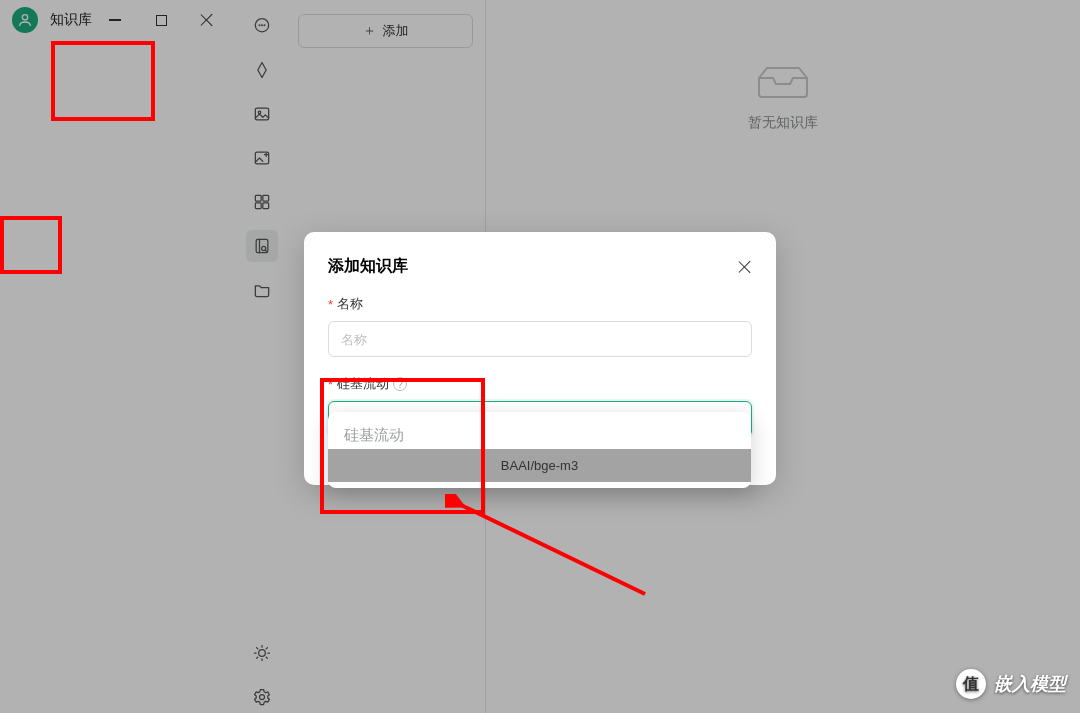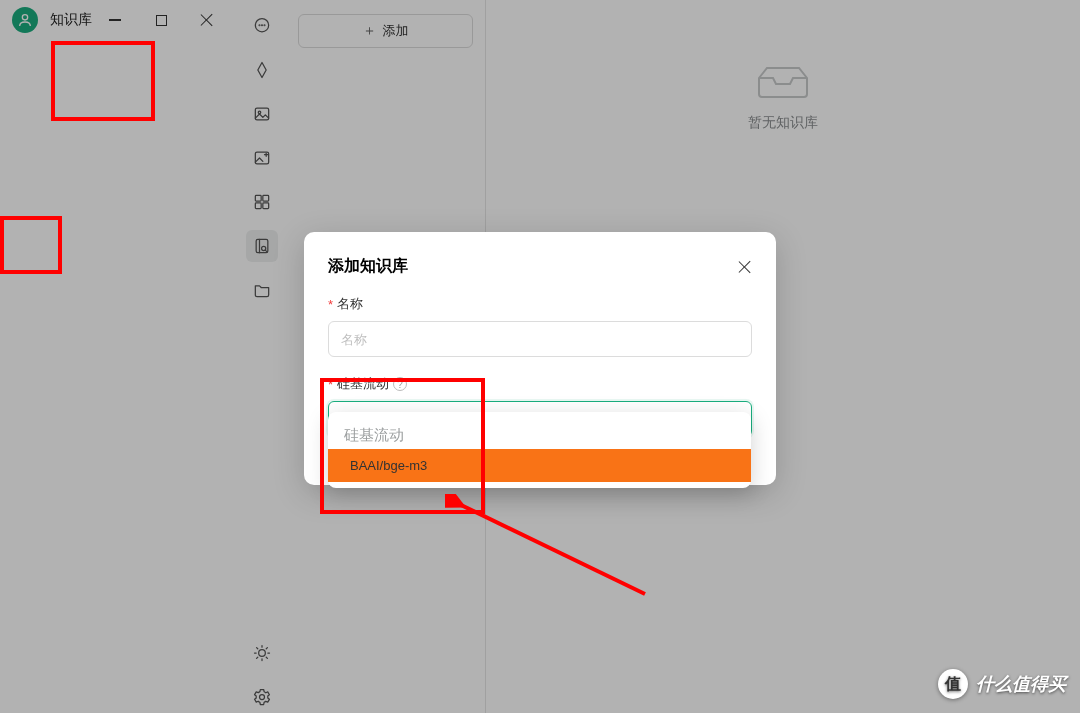--- a/index.html
+++ b/index.html
@@ -49,21 +49,21 @@
   .help-ic { width:14px;height:14px;border:1px solid #bbb;border-radius:50%;display:inline-flex;align-items:center;justify-content:center;font-size:10px;color:#999;}
   .text-input { width:100%; height:36px; border:1px solid #dcdcdc; border-radius:6px; padding:0 12px; font-size:13px; color:#333; }
   .text-input::placeholder { color:#bfbfbf; }
   .select { width:100%; height:36px; border:1px solid #1aad7e; border-radius:6px; padding:0 12px; font-size:13px; color:#bfbfbf; display:flex; align-items:center; justify-content:space-between; box-shadow:0 0 0 2px rgba(26,173,126,0.10); }
   .chev { color:#bbb; font-size:12px; }
 
   
   .dd { position:absolute; z-index:110; left:328px; top:412px; width:423px; background:#fff; border-radius:8px; box-shadow:0 6px 22px rgba(0,0,0,0.18); padding:8px 0 6px; }
   .dd-group { font-size:15px; color:#9b9e9f; padding:6px 16px 4px; }
   .dd-item { font-size:13px; color:#333; padding:9px 22px; }
-  .dd-item.hl { background:#f97316; }
+  .dd-item.hl { background:#a3a3a3;text-align:center; }
 
   
   .anno-box { position:absolute; z-index:200; border:4px solid #ff0000; pointer-events:none; }
   .arrow-svg { position:absolute; z-index:200; pointer-events:none; }
 
   
   .watermark { position:absolute; right:14px; bottom:14px; z-index:300; display:flex; align-items:center; gap:8px; color:#fff; font-size:18px; font-weight:600; text-shadow:0 1px 3px rgba(0,0,0,0.6); font-style:italic;}
   .wm-circ { width:30px;height:30px;border-radius:50%;background:#fff;color:#333;display:flex;align-items:center;justify-content:center;font-size:16px;font-weight:700;box-shadow:0 1px 4px rgba(0,0,0,0.4); font-style:normal;}
 </style>
 </head>
@@ -217,15 +217,15 @@
     <defs>
         <marker id="ah" markerWidth="12" markerHeight="12" refX="2" refY="5" orient="auto">
           <path d="M10 0 L0 5 L10 10 z" fill="#ff0000"></path>
         </marker>
       </defs>
     <line x1="200" y1="100" x2="14" y2="10" stroke="#ff0000" stroke-width="4" marker-end="url(#ah)"></line>
   </svg>
 
   <div class="watermark">
     <div class="wm-circ">值</div>
-    <span>什么值得买</span>
+    <span>嵌入模型</span>
   </div>
 </div>
 
 </body></html>

